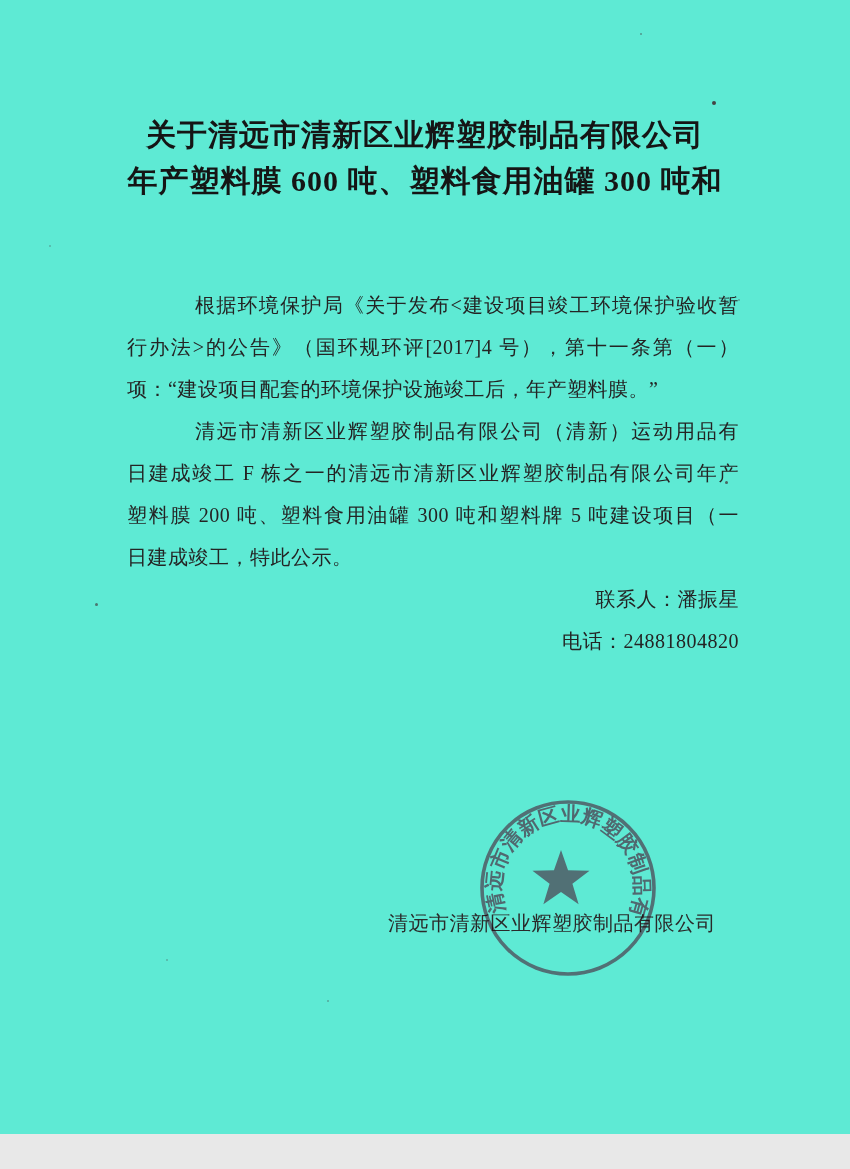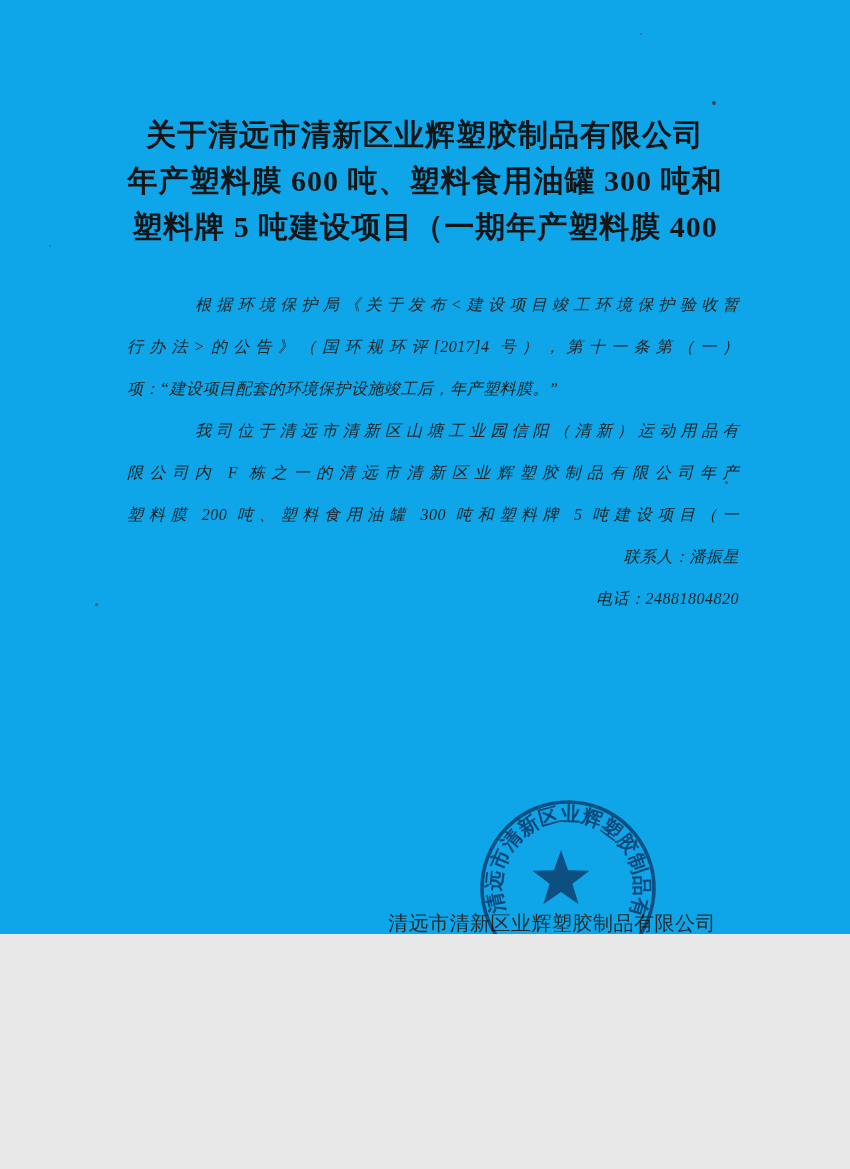--- a/index.html
+++ b/index.html
@@ -1,29 +1,29 @@
 <!DOCTYPE html>
 <html><head>
 <meta charset="utf-8">
 <style>
   html,body{margin:0;padding:0;background:#e8e8e8;}
   .page{
-    position:relative; width:850px; height:934px; margin:0 auto;
-    background:#0ea5e9; overflow:hidden;
+    position:relative; width:850px; height:1134px; margin:0 auto;
+    background:#5eead4; overflow:hidden;
     font-family:"Liberation Serif","DejaVu Serif",serif; color:#1f1f1f;
   }
   .title{
     position:absolute; top:112px; left:105px; width:640px;
     text-align:center; font-weight:bold; font-size:30px; line-height:46px;
     letter-spacing:1px; color:#151515;
   }
   .title .tline{white-space:nowrap;}
   .body{
     position:absolute; top:284px; left:127px; width:612px;
-    font-size:16px; line-height:42px; color:#242424; letter-spacing:0.5px;font-style:italic;
+    font-size:20px; line-height:42px; color:#242424; letter-spacing:0.5px;
   }
   .line{height:42px; white-space:nowrap; overflow:visible;}
   .line.indent{text-indent:68px;text-align:right;}
   .line.just{text-align:justify; text-align-last:justify;}
   .signature{
     position:absolute; top:910px; left:388px;
     font-size:20px; letter-spacing:0.5px; color:#2a2a2a; white-space:nowrap;
   }
   .seal{
     position:absolute; left:468px; top:788px; width:200px; height:200px;
@@ -44,30 +44,30 @@
   .s8{left:166px; top:959px; width:2px; height:2px; opacity:.35;}
 </style>
 </head>
 <body>
 
 <div class="page">
 
   <header class="title">
     <div class="tline">关于清远市清新区业辉塑胶制品有限公司</div>
     <div class="tline">年产塑料膜 600 吨、塑料食用油罐 300 吨和</div>
-    <div class="tline">塑料牌 5 吨建设项目（一期年产塑料膜 400</div>
   </header>
 
   <main class="body">
     <div class="line indent just">根据环境保护局《关于发布&lt;建设项目竣工环境保护验收暂</div>
     <div class="line just">行办法&gt;的公告》（国环规环评[2017]4 号），第十一条第（一）</div>
     <div class="line">项：“建设项目配套的环境保护设施竣工后，年产塑料膜。”</div>
-    <div class="line indent just">我司位于清远市清新区山塘工业园信阳（清新）运动用品有</div>
-    <div class="line just">限公司内 F 栋之一的清远市清新区业辉塑胶制品有限公司年产</div>
+    <div class="line indent just">清远市清新区业辉塑胶制品有限公司（清新）运动用品有</div>
+    <div class="line just">日建成竣工 F 栋之一的清远市清新区业辉塑胶制品有限公司年产</div>
     <div class="line just">塑料膜 200 吨、塑料食用油罐 300 吨和塑料牌 5 吨建设项目（一</div>
+    <div class="line">日建成竣工，特此公示。</div>
     <div class="line indent">联系人：潘振星</div>
     <div class="line indent">电话：24881804820</div>
   </main>
 
   <div class="signature">清远市清新区业辉塑胶制品有限公司</div>
 
   <svg class="seal" viewBox="-100 -100 200 200" xmlns="http://www.w3.org/2000/svg">
     <circle cx="0" cy="0" r="86" fill="none" stroke-width="3.6" opacity="0.85" stroke="#d0506a"></circle>
     <polygon opacity="0.85" points="-7,-38 0.05,-17.71 21.53,-17.27 4.41,-4.29 10.63,16.27 -7,4 -24.63,16.27 -18.41,-4.29 -35.53,-17.27 -14.05,-17.71" fill="#d0506a"></polygon>
     <path id="sealArc" d="M -62.9 22.9 A 67 67 0 1 1 62.9 22.9" fill="none"></path>

